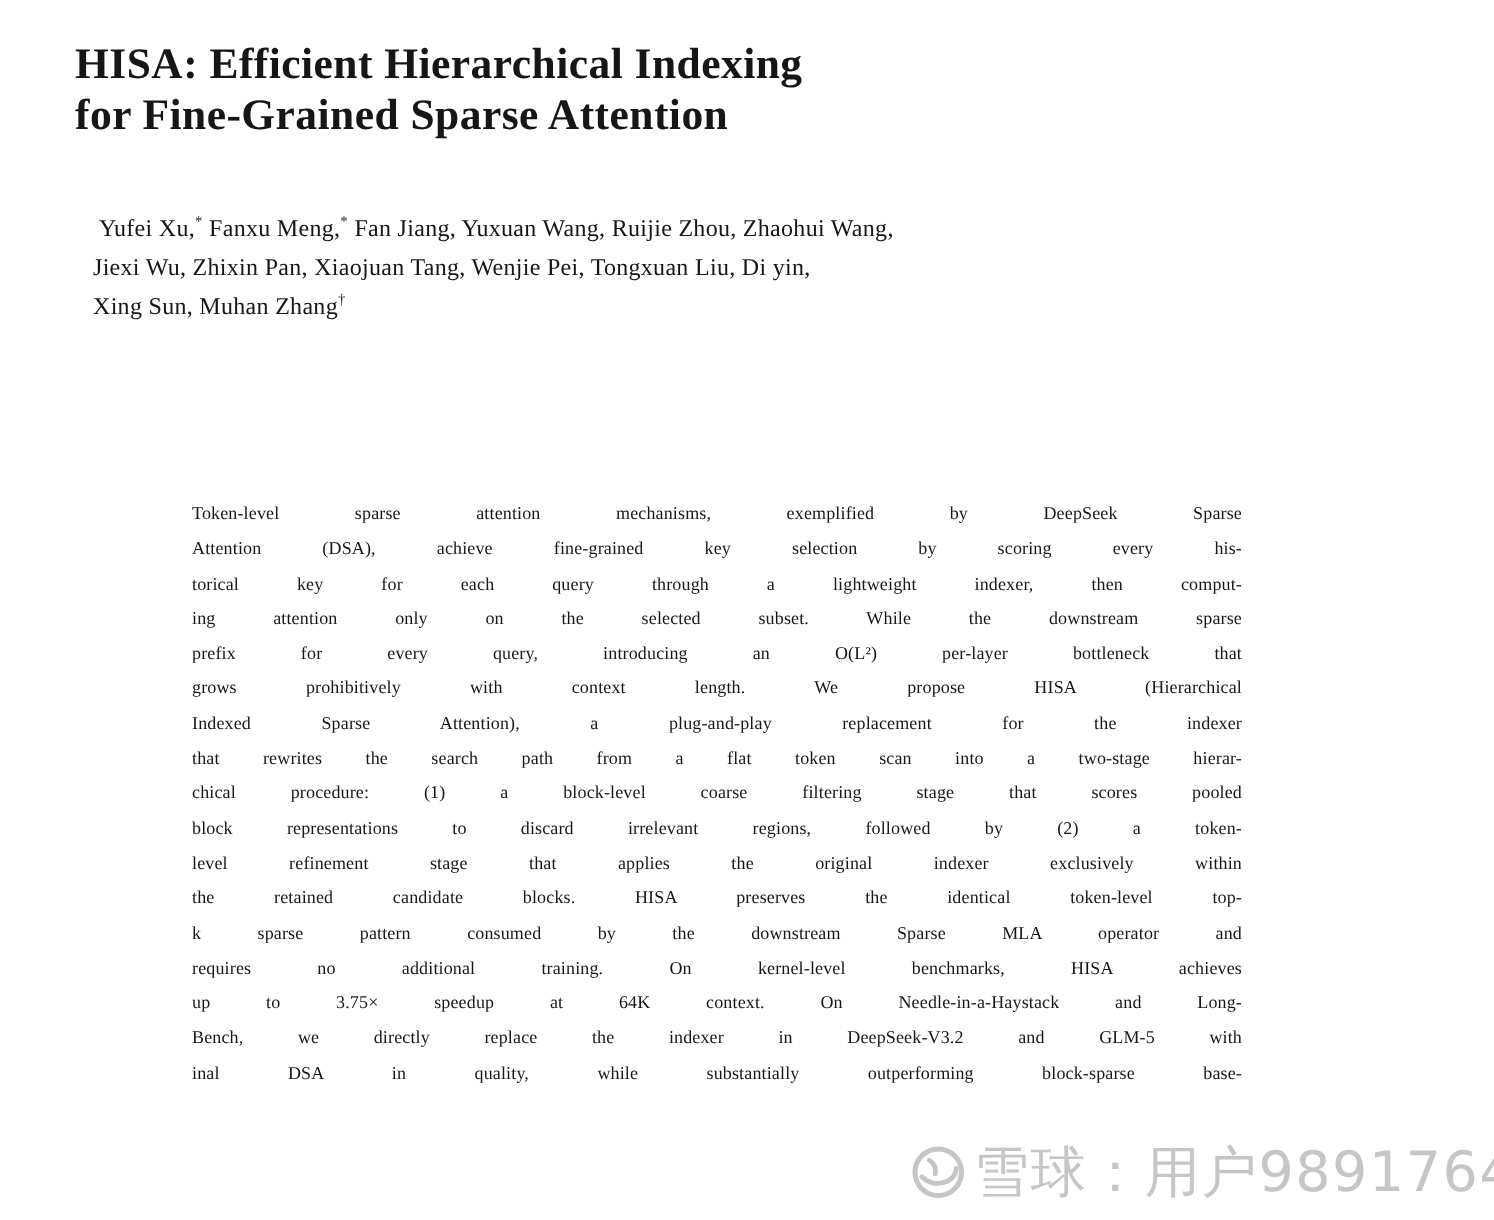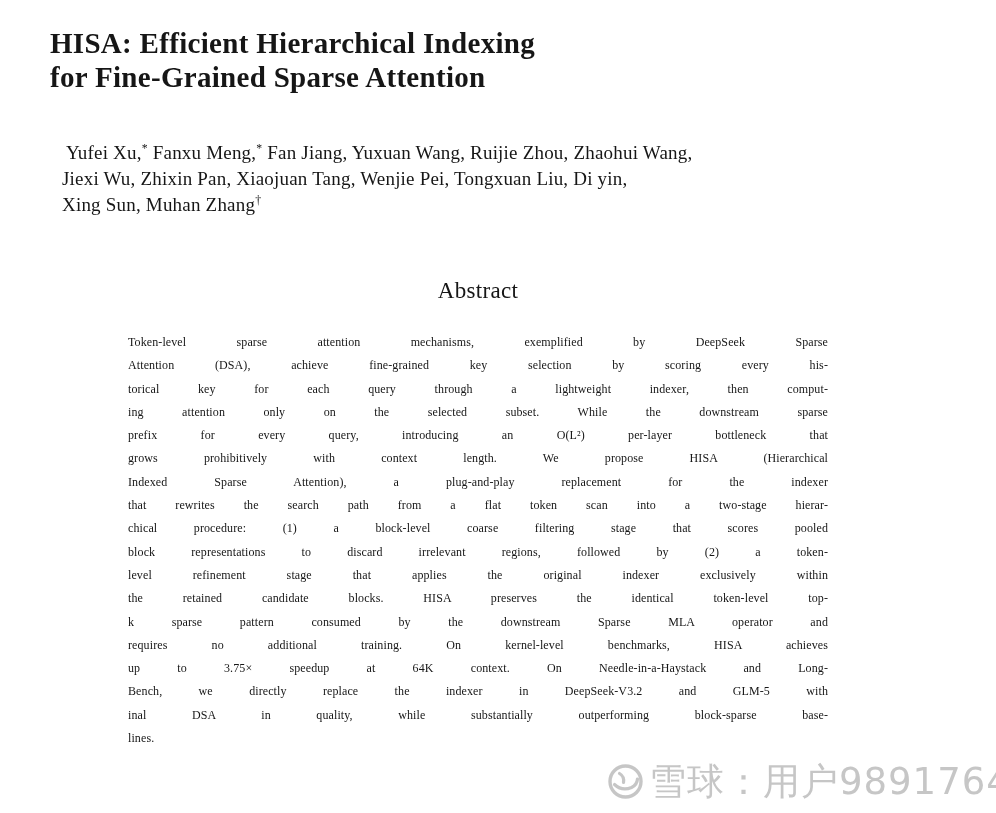--- a/index.html
+++ b/index.html
@@ -28,21 +28,21 @@
     font-size: 29px;
     line-height: 34px;
     letter-spacing: 0.3px;
     font-weight: bold;
   }
   
   .author-block {
     position: absolute;
     left: 62px;
     top: 140px;
-    font-size: 19px;
+    font-size: 16px;
     line-height: 26px;
     letter-spacing: 0.2px;
   }
   .author-block .author-line.first { padding-left: 4px; }
   .author-block sup {
     font-size: 0.62em;
     line-height: 0;
     vertical-align: super;
   }
   
@@ -109,41 +109,39 @@
       <div>HISA: Efficient Hierarchical Indexing</div>
       <div>for Fine-Grained Sparse Attention</div>
     </div>
 
   <div class="author-block">
       <div class="author-line first"><span>Yufei Xu,</span><sup>*</sup><span> Fanxu Meng,</span><sup>*</sup><span> Fan Jiang, Yuxuan Wang, Ruijie Zhou, Zhaohui Wang,</span></div>
       <div class="author-line"><span>Jiexi Wu, Zhixin Pan, Xiaojuan Tang, Wenjie Pei, Tongxuan Liu, Di yin,</span></div>
       <div class="author-line"><span>Xing Sun, Muhan Zhang</span><sup>†</sup></div>
     </div>
 
-  <div class="abstract-heading">Abstract</div>
 
   <div class="abstract-body">
       <div class="abstract-line">Token-level sparse attention mechanisms, exemplified by DeepSeek Sparse</div>
       <div class="abstract-line">Attention (DSA), achieve fine-grained key selection by scoring every his-</div>
       <div class="abstract-line">torical key for each query through a lightweight indexer, then comput-</div>
       <div class="abstract-line">ing attention only on the selected subset.  While the downstream sparse</div>
       <div class="abstract-line">prefix for every query, introducing an O(L²) per-layer bottleneck that</div>
       <div class="abstract-line">grows prohibitively with context length.  We propose HISA (Hierarchical</div>
       <div class="abstract-line">Indexed Sparse Attention), a plug-and-play replacement for the indexer</div>
       <div class="abstract-line">that rewrites the search path from a flat token scan into a two-stage hierar-</div>
       <div class="abstract-line">chical procedure: (1) a block-level coarse filtering stage that scores pooled</div>
       <div class="abstract-line">block representations to discard irrelevant regions, followed by (2) a token-</div>
       <div class="abstract-line">level refinement stage that applies the original indexer exclusively within</div>
       <div class="abstract-line">the retained candidate blocks. HISA preserves the identical token-level top-</div>
       <div class="abstract-line">k sparse pattern consumed by the downstream Sparse MLA operator and</div>
       <div class="abstract-line">requires no additional training. On kernel-level benchmarks, HISA achieves</div>
       <div class="abstract-line">up to 3.75× speedup at 64K context.  On Needle-in-a-Haystack and Long-</div>
       <div class="abstract-line">Bench, we directly replace the indexer in DeepSeek-V3.2 and GLM-5 with</div>
       <div class="abstract-line">inal DSA in quality, while substantially outperforming block-sparse base-</div>
-      <div class="abstract-line last">lines.</div>
     </div>
 
   <div class="watermark">
     <svg class="wm-icon" viewBox="0 0 37 37" aria-hidden="true">
       <circle cx="18.5" cy="18.5" r="15.5" fill="none" stroke="currentColor" stroke-width="3.4"></circle>
       <path d="M7.5 21.5 Q 15 28.5 24.5 24.5 Q 30 22 30.5 16" fill="none" stroke="currentColor" stroke-width="3.2" stroke-linecap="round"></path>
       <path d="M12.5 10.5 Q 17.5 13.5 16.5 19.5" fill="none" stroke="currentColor" stroke-width="3.2" stroke-linecap="round"></path>
     </svg>
     <span class="wm-text">雪球：用户9891764043</span>
   </div>

